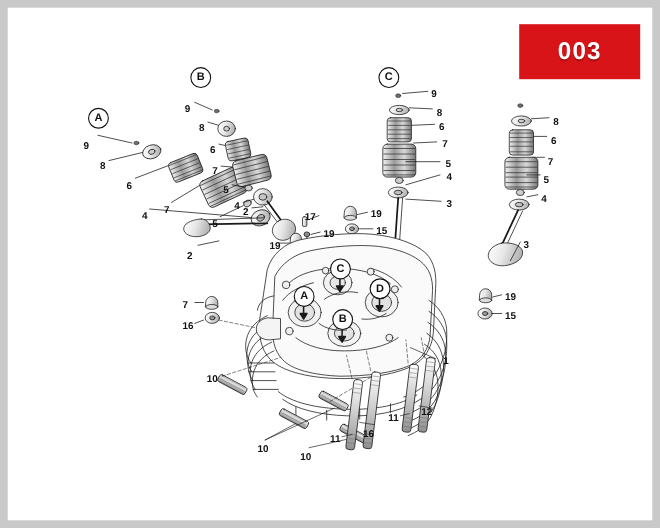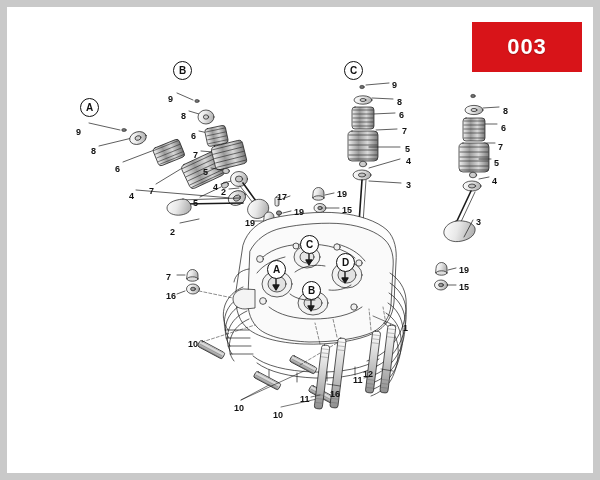--- a/index.html
+++ b/index.html
@@ -372,20 +372,20 @@
       <div class="lbl" style="left: 452px; top: 276px;">15</div>
       <div class="lbl" style="left: 159px; top: 266px;">7</div>
       <div class="lbl" style="left: 159px; top: 285px;">16</div>
       <div class="lbl" style="left: 396px; top: 317px;">1</div>
       <div class="lbl" style="left: 181px; top: 333px;">10</div>
       <div class="lbl" style="left: 227px; top: 397px;">10</div>
       <div class="lbl" style="left: 266px; top: 404px;">10</div>
       <div class="lbl" style="left: 293px; top: 388px;">11</div>
       <div class="lbl" style="left: 323px; top: 383px;">16</div>
       <div class="lbl" style="left: 346px; top: 369px;">11</div>
-      <div class="lbl" style="left: 356px; top: 363px;">12</div>
+      <div class="lbl" style="left: 376px; top: 363px;">12</div>
 
     <div id="badge">
       <span>003</span>
     </div>
 
   </div>
 </div>
 
 </body></html>

